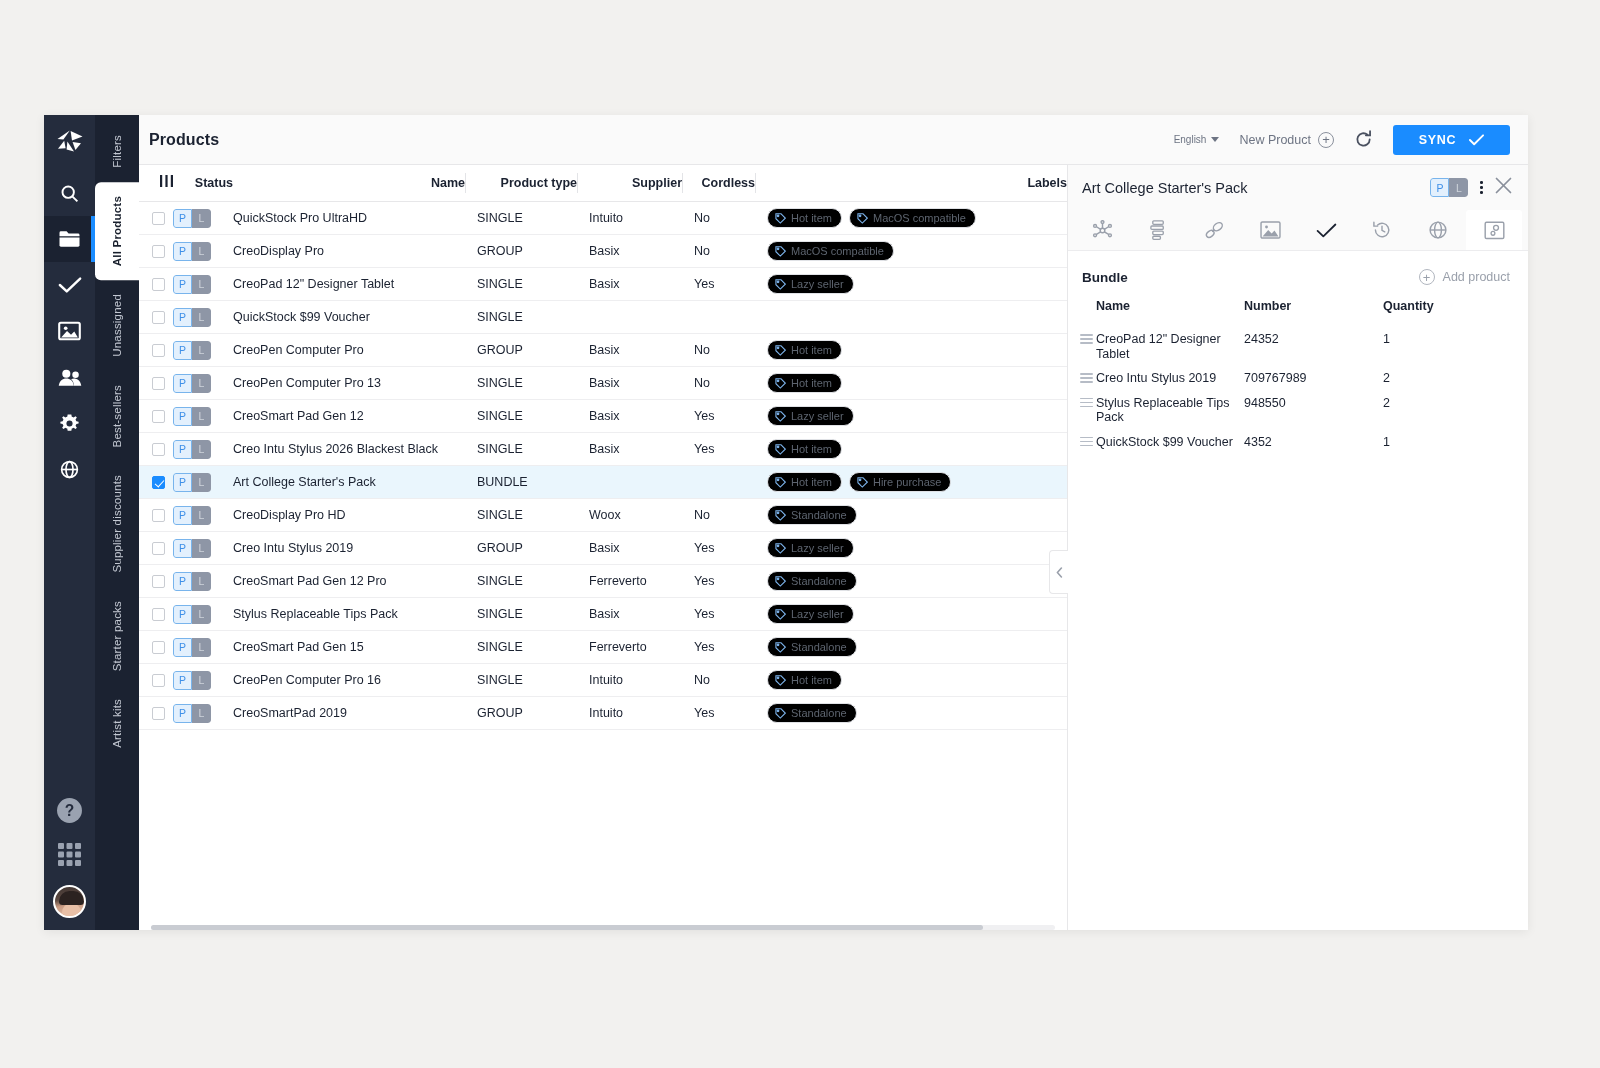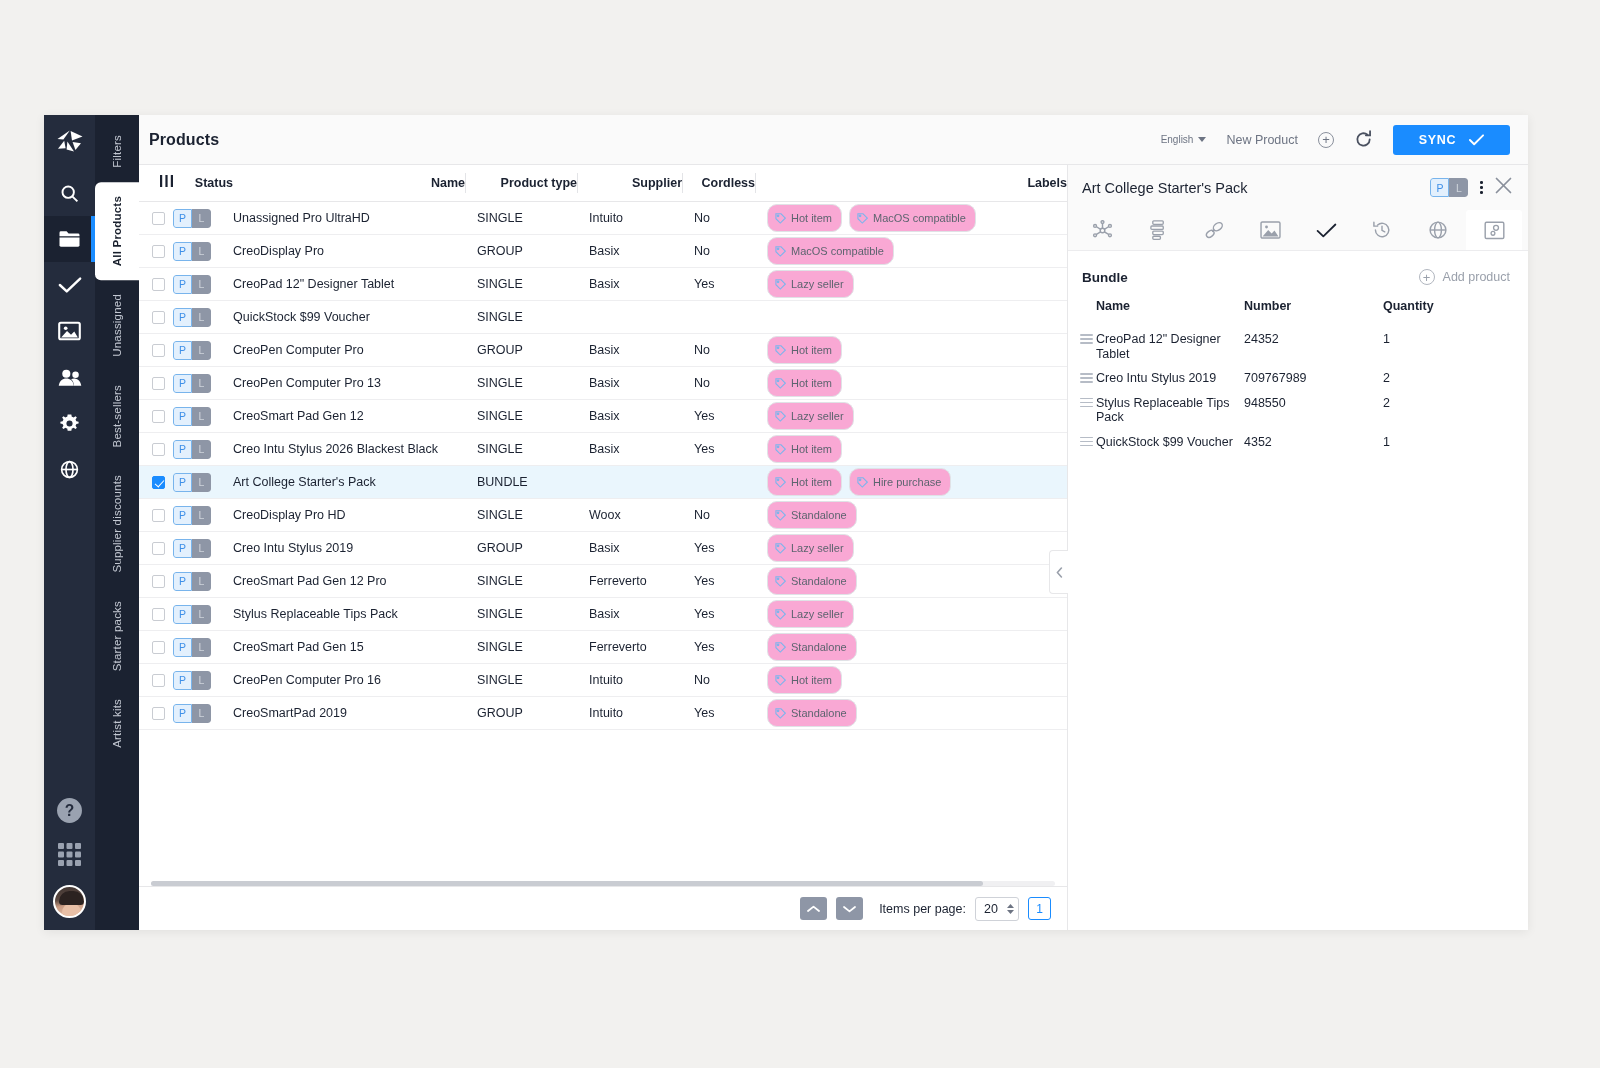--- a/index.html
+++ b/index.html
@@ -96,21 +96,21 @@
   .topbar {
     height: 50px; flex: 0 0 50px;
     background: #fafafa;
     border-bottom: 1px solid #e7e7e9;
     display: flex; align-items: center;
     padding: 0 18px 0 10px;
   }
   .page-title { font-size: 16px; font-weight: bold; color: #1b2231; letter-spacing:.1px; }
   .top-right { margin-left: auto; display: flex; align-items: center; gap: 20px; }
   .lang { font-size: 10px; color: #6d7483; cursor:pointer; display:flex; align-items:center; gap:5px;}
-  .newprod { font-size: 12.5px; color: #6d7483; cursor:pointer; display:flex; align-items:center; gap:20px;}
+  .newprod { font-size: 12.5px; color: #6d7483; cursor:pointer; display:flex; align-items:center; gap:7px;}
   .circ-plus {
     width:16px; height:16px; border:1.3px solid #8a909c; border-radius:50%;
     display:flex;align-items:center;justify-content:center; font-size:13px; line-height:1; color:#6d7483;
   }
   .refresh-btn { cursor:pointer; color:#4a5160; display:flex; align-items:center;}
   .sync-btn {
     background:#1a8cff; color:#fff; border:none; border-radius:3px;
     height:30px; width:117px; font-size:12.5px; font-weight:bold; letter-spacing:.7px;
     display:flex;align-items:center;justify-content:center; gap:13px; cursor:pointer;
   }
@@ -165,23 +165,23 @@
     border:solid #fff; border-width:0 1.8px 1.8px 0; transform:rotate(42deg);
   }
   .pl-badge { display:inline-flex; height:19px; border-radius:3px; overflow:hidden; cursor:pointer;}
   .pl-badge .p { width:19px; background:#e3f0fd; color:#3f90e8; border:1px solid #78b4ec;
                  display:flex;align-items:center;justify-content:center;font-size:10.5px; border-radius:3px 0 0 3px;}
   .pl-badge .l { width:19px; background:#8e96a6; color:#cfd4dc;
                  display:flex;align-items:center;justify-content:center;font-size:10.5px; border-radius:0 3px 3px 0;}
   .chips { display:flex; gap:7px; align-items:center; }
   .chip {
     display:inline-flex; align-items:center; gap:5px;
-    height:28px; padding:0 9px 0 7px;
+    height:20px; padding:0 9px 0 7px;
     border:1px solid #e0e2e6; border-radius:10px;
-    font-size:11px; color:#5d646f; background:#f9a8d4; cursor:pointer;
+    font-size:11px; color:#5d646f; background:#000000; cursor:pointer;
   }
   .chip svg { flex:0 0 auto; }
 
   
   .hscroll-wrap { padding: 0 0 0 0; }
   .hscroll { height:5px; background:#f0f0f2; border-radius:3px; margin: 0 12px; }
   .hscroll > div { height:5px; width:92%; background:#c9ccd2; border-radius:3px; }
   .footer {
     height:44px; flex:0 0 44px; border-top:1px solid #e7e7e9;
     display:flex; align-items:center; justify-content:flex-end;
@@ -421,21 +421,21 @@
           </thead>
           <tbody id="grid-body">
               <tr>
                 <td class="c-chk">
                   <span class="chk"></span>
                 </td>
                 <td class="c-status"><span class="pl-badge">
                     <span class="p">P</span>
                     <span class="l">L</span>
                   </span></td>
-                <td class="c-name">Unassigned Pro UltraHD</td>
+                <td class="c-name">QuickStock Pro UltraHD</td>
                 <td class="c-type"><span style="padding-left:12px">SINGLE</span></td>
                 <td class="c-supp"><span style="padding-left:12px">Intuito</span></td>
                 <td class="c-cord"><span style="padding-left:12px">No</span></td>
                 <td class="c-lab">
                   <span class="chips" style="padding-left:12px">
                     <span class="chip">
                       <svg width="11" height="11" viewBox="0 0 12 12" fill="none" stroke="#7db4ec" stroke-width="1.2">
                         <path d="M6.4 0.8 L11.2 5.6 L5.8 11 L1 6.2 L1 0.8 Z"></path>
                         <circle cx="3.3" cy="3.1" r="0.9" fill="#7db4ec"></circle>
                       </svg>
@@ -811,45 +811,20 @@
                 </td>
               </tr>
             </tbody>
         </table>
 
         <div style="flex:1 1 auto"></div>
         <div class="hscroll-wrap">
           <div class="hscroll">
               <div></div>
             </div>
-        </div>
-        <div class="footer">
-          <div class="pg-btn">
-            <svg width="13" height="8" viewBox="0 0 13 8" fill="none" stroke="#fff" stroke-width="1.8" stroke-linecap="round" stroke-linejoin="round">
-                <polyline points="1,6 6.5,1.6 12,6"></polyline>
-              </svg>
-          </div>
-          <div class="pg-btn">
-            <svg width="13" height="8" viewBox="0 0 13 8" fill="none" stroke="#fff" stroke-width="1.8" stroke-linecap="round" stroke-linejoin="round">
-                <polyline points="1,2 6.5,6.4 12,2"></polyline>
-              </svg>
-          </div>
-          <div class="ipp-label">Items per page:</div>
-          <div class="ipp-box">
-            <span>20</span>
-            <span class="spin">
-              <svg width="7" height="4" viewBox="0 0 7 4" fill="#6d7483">
-                  <path d="M0 4 L7 4 L3.5 0 Z"></path>
-                </svg>
-              <svg width="7" height="4" viewBox="0 0 7 4" fill="#6d7483">
-                  <path d="M0 0 L7 0 L3.5 4 Z"></path>
-                </svg>
-            </span>
-          </div>
-          <div class="pg-num">1</div>
         </div>
       </div>
 
       <div class="rpanel">
         <div class="collapse-handle">
           <svg width="7" height="11" viewBox="0 0 7 11" fill="none" stroke="#9aa0ab" stroke-width="1.6" stroke-linecap="round" stroke-linejoin="round">
               <polyline points="5.4,1 1.4,5.5 5.4,10"></polyline>
             </svg>
         </div>
 

